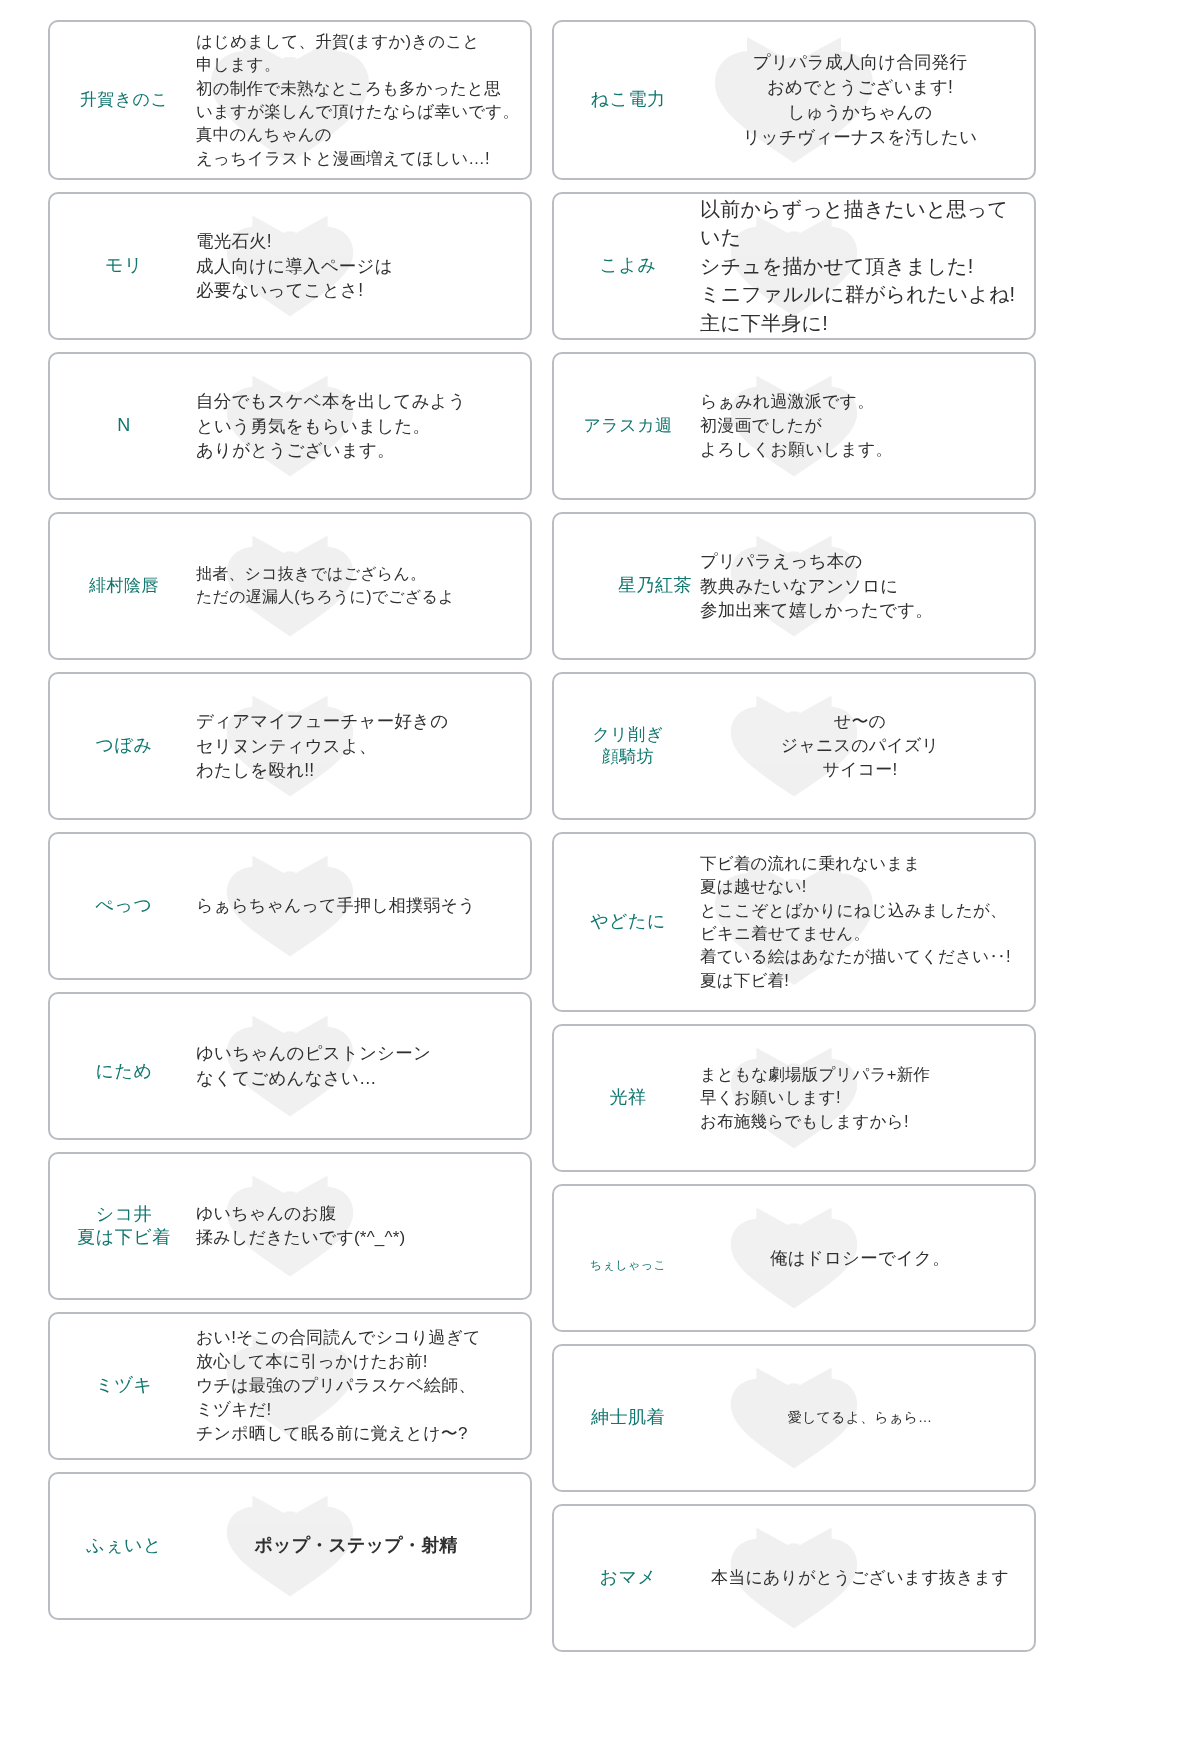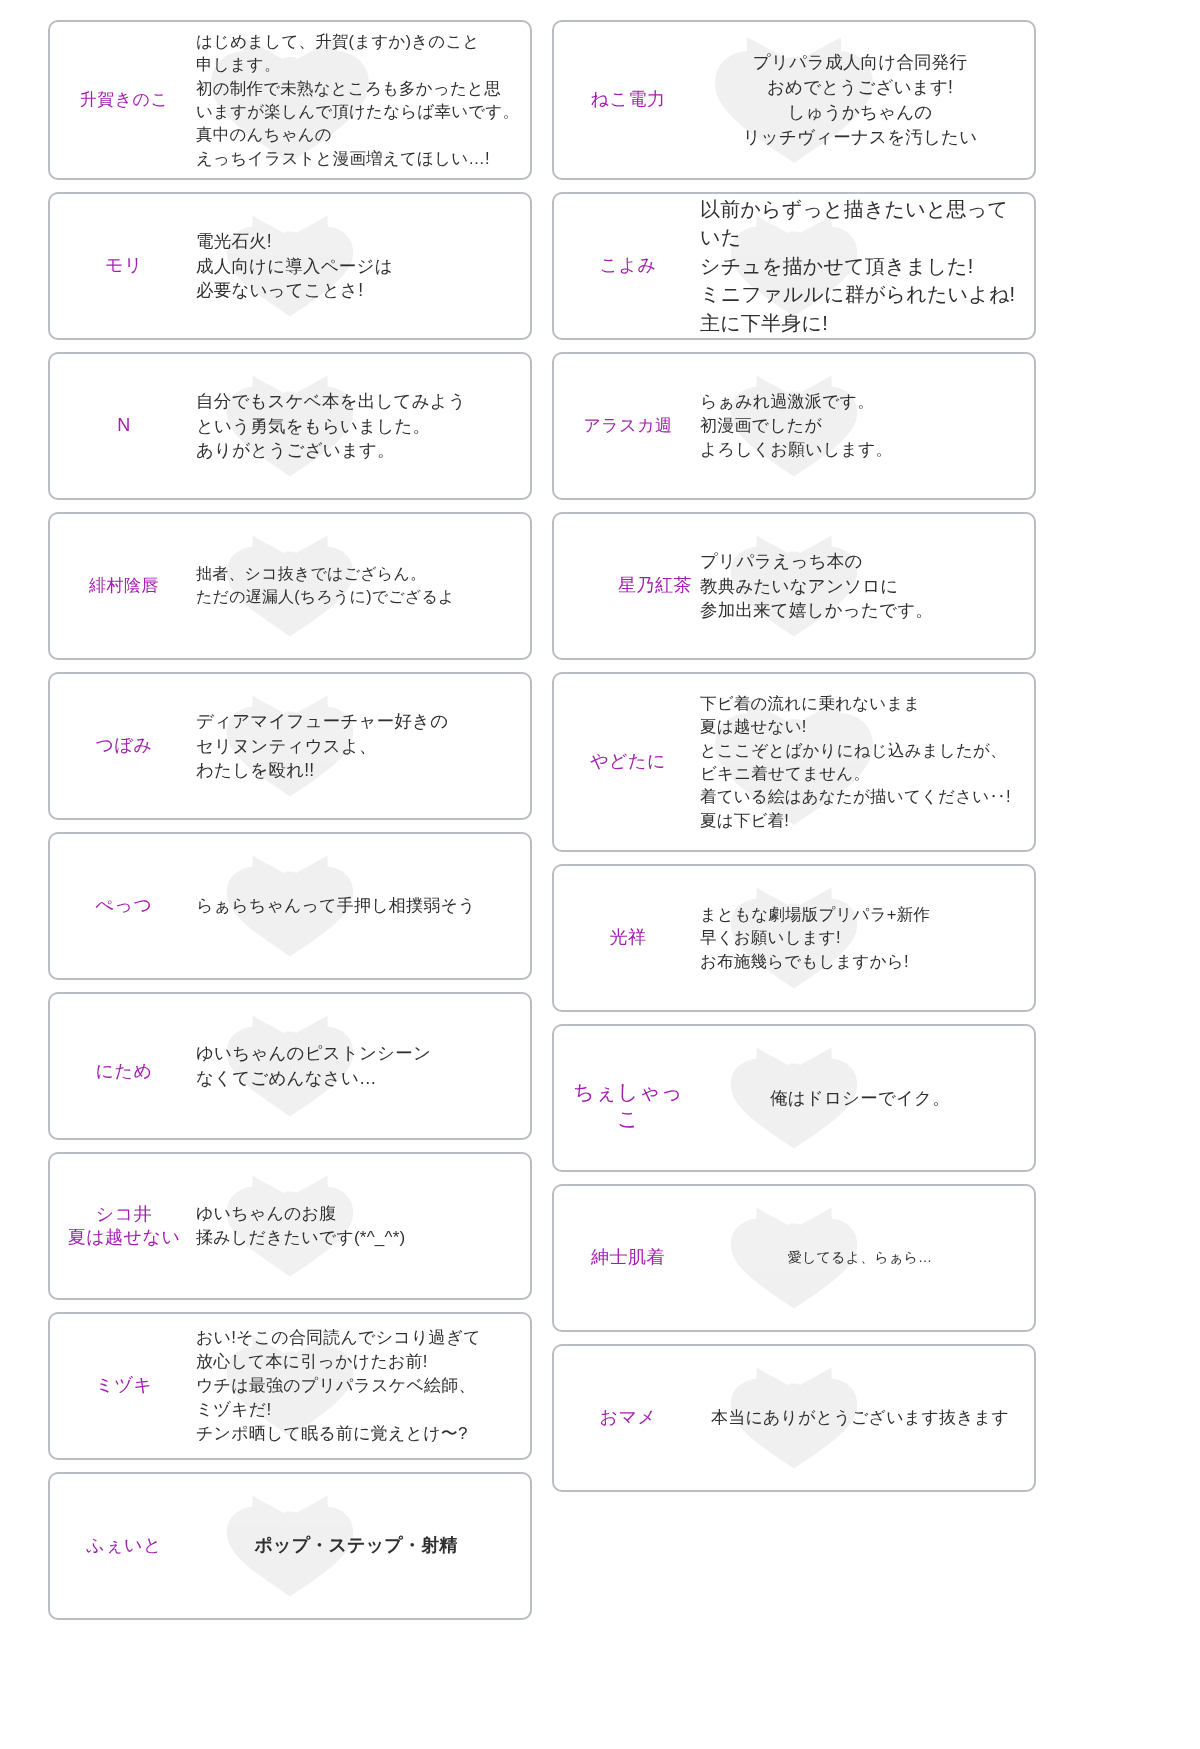--- a/index.html
+++ b/index.html
@@ -69,21 +69,21 @@
 
   .name-cell {
     position: relative;
     z-index: 2;
     flex: 0 0 128px;
     width: 128px;
     text-align: center;
     font-size: 17px;
     line-height: 1.28;
     letter-spacing: 0.5px;
-    color: #a21caf;
+    color: #0f766e;
     padding: 0 2px;
     white-space: pre-line;
   }
 
   .msg-cell {
     position: relative;
     z-index: 2;
     flex: 1 1 auto;
     font-size: 16.5px;
     line-height: 1.42;
@@ -191,21 +191,21 @@
 なくてごめんなさい…</div>
         </div>
         <div class="comment-card" style="height: 148px;">
           <svg viewBox="0 0 210 150" class="card-watermark small">
             <path d="M105 138 C 60 108, 26 86, 26 58 C 26 38, 42 26, 60 26 C 77 26, 96 38, 105 56 C 114 38, 133 26, 150 26 C 168 26, 184 38, 184 58 C 184 86, 150 108, 105 138 Z" fill="#e3e3e3"></path>
             <path d="M58 12 L58 74 L98 52 L98 34 Z" fill="#e3e3e3"></path>
             <path d="M152 12 L152 74 L112 52 L112 34 Z" fill="#e3e3e3"></path>
             <rect x="96" y="32" width="18" height="24" rx="6" fill="#e3e3e3"></rect>
           </svg>
           <div class="name-cell" style="font-size: 18px;">シコ井
-夏は越せない</div>
+夏は下ビ着</div>
           <div class="msg-cell left" style="font-size: 17px;">ゆいちゃんのお腹
 揉みしだきたいです(*^_^*)</div>
         </div>
         <div class="comment-card" style="height: 148px;">
           <svg viewBox="0 0 210 150" class="card-watermark small">
             <path d="M105 138 C 60 108, 26 86, 26 58 C 26 38, 42 26, 60 26 C 77 26, 96 38, 105 56 C 114 38, 133 26, 150 26 C 168 26, 184 38, 184 58 C 184 86, 150 108, 105 138 Z" fill="#e3e3e3"></path>
             <path d="M58 12 L58 74 L98 52 L98 34 Z" fill="#e3e3e3"></path>
             <path d="M152 12 L152 74 L112 52 L112 34 Z" fill="#e3e3e3"></path>
             <rect x="96" y="32" width="18" height="24" rx="6" fill="#e3e3e3"></rect>
           </svg>
@@ -270,20 +270,33 @@
           <svg viewBox="0 0 210 150" class="card-watermark small">
             <path d="M105 138 C 60 108, 26 86, 26 58 C 26 38, 42 26, 60 26 C 77 26, 96 38, 105 56 C 114 38, 133 26, 150 26 C 168 26, 184 38, 184 58 C 184 86, 150 108, 105 138 Z" fill="#e3e3e3"></path>
             <path d="M58 12 L58 74 L98 52 L98 34 Z" fill="#e3e3e3"></path>
             <path d="M152 12 L152 74 L112 52 L112 34 Z" fill="#e3e3e3"></path>
             <rect x="96" y="32" width="18" height="24" rx="6" fill="#e3e3e3"></rect>
           </svg>
           <div class="name-cell" style="font-size: 18px; text-align: right;">星乃紅茶</div>
           <div class="msg-cell left" style="font-size: 17.5px;">プリパラえっち本の
 教典みたいなアンソロに
 参加出来て嬉しかったです。</div>
+        </div>
+        <div class="comment-card" style="height: 148px;">
+          <svg viewBox="0 0 210 150" class="card-watermark small">
+            <path d="M105 138 C 60 108, 26 86, 26 58 C 26 38, 42 26, 60 26 C 77 26, 96 38, 105 56 C 114 38, 133 26, 150 26 C 168 26, 184 38, 184 58 C 184 86, 150 108, 105 138 Z" fill="#e3e3e3"></path>
+            <path d="M58 12 L58 74 L98 52 L98 34 Z" fill="#e3e3e3"></path>
+            <path d="M152 12 L152 74 L112 52 L112 34 Z" fill="#e3e3e3"></path>
+            <rect x="96" y="32" width="18" height="24" rx="6" fill="#e3e3e3"></rect>
+          </svg>
+          <div class="name-cell" style="font-size: 17px;">クリ削ぎ
+顔騎坊</div>
+          <div class="msg-cell center" style="font-size: 17px;">せ〜の
+ジャニスのパイズリ
+サイコー!</div>
         </div>
         <div class="comment-card" style="height: 180px;">
           <svg viewBox="0 0 210 150" class="card-watermark">
             <path d="M105 138 C 60 108, 26 86, 26 58 C 26 38, 42 26, 60 26 C 77 26, 96 38, 105 56 C 114 38, 133 26, 150 26 C 168 26, 184 38, 184 58 C 184 86, 150 108, 105 138 Z" fill="#e3e3e3"></path>
             <path d="M58 12 L58 74 L98 52 L98 34 Z" fill="#e3e3e3"></path>
             <path d="M152 12 L152 74 L112 52 L112 34 Z" fill="#e3e3e3"></path>
             <rect x="96" y="32" width="18" height="24" rx="6" fill="#e3e3e3"></rect>
           </svg>
           <div class="name-cell" style="font-size: 18px;">やどたに</div>
           <div class="msg-cell left" style="font-size: 16.5px;">下ビ着の流れに乗れないまま
@@ -305,21 +318,21 @@
 早くお願いします!
 お布施幾らでもしますから!</div>
         </div>
         <div class="comment-card" style="height: 148px;">
           <svg viewBox="0 0 210 150" class="card-watermark small">
             <path d="M105 138 C 60 108, 26 86, 26 58 C 26 38, 42 26, 60 26 C 77 26, 96 38, 105 56 C 114 38, 133 26, 150 26 C 168 26, 184 38, 184 58 C 184 86, 150 108, 105 138 Z" fill="#e3e3e3"></path>
             <path d="M58 12 L58 74 L98 52 L98 34 Z" fill="#e3e3e3"></path>
             <path d="M152 12 L152 74 L112 52 L112 34 Z" fill="#e3e3e3"></path>
             <rect x="96" y="32" width="18" height="24" rx="6" fill="#e3e3e3"></rect>
           </svg>
-          <div class="name-cell" style="font-size: 21px; margin-top: 16px;">ちぇしゃっこ</div>
+          <div class="name-cell" style="font-size: 12px; margin-top: 16px;">ちぇしゃっこ</div>
           <div class="msg-cell center" style="font-size: 17.5px;">俺はドロシーでイク。</div>
         </div>
         <div class="comment-card" style="height: 148px;">
           <svg viewBox="0 0 210 150" class="card-watermark small">
             <path d="M105 138 C 60 108, 26 86, 26 58 C 26 38, 42 26, 60 26 C 77 26, 96 38, 105 56 C 114 38, 133 26, 150 26 C 168 26, 184 38, 184 58 C 184 86, 150 108, 105 138 Z" fill="#e3e3e3"></path>
             <path d="M58 12 L58 74 L98 52 L98 34 Z" fill="#e3e3e3"></path>
             <path d="M152 12 L152 74 L112 52 L112 34 Z" fill="#e3e3e3"></path>
             <rect x="96" y="32" width="18" height="24" rx="6" fill="#e3e3e3"></rect>
           </svg>
           <div class="name-cell" style="font-size: 18px;">紳士肌着</div>

